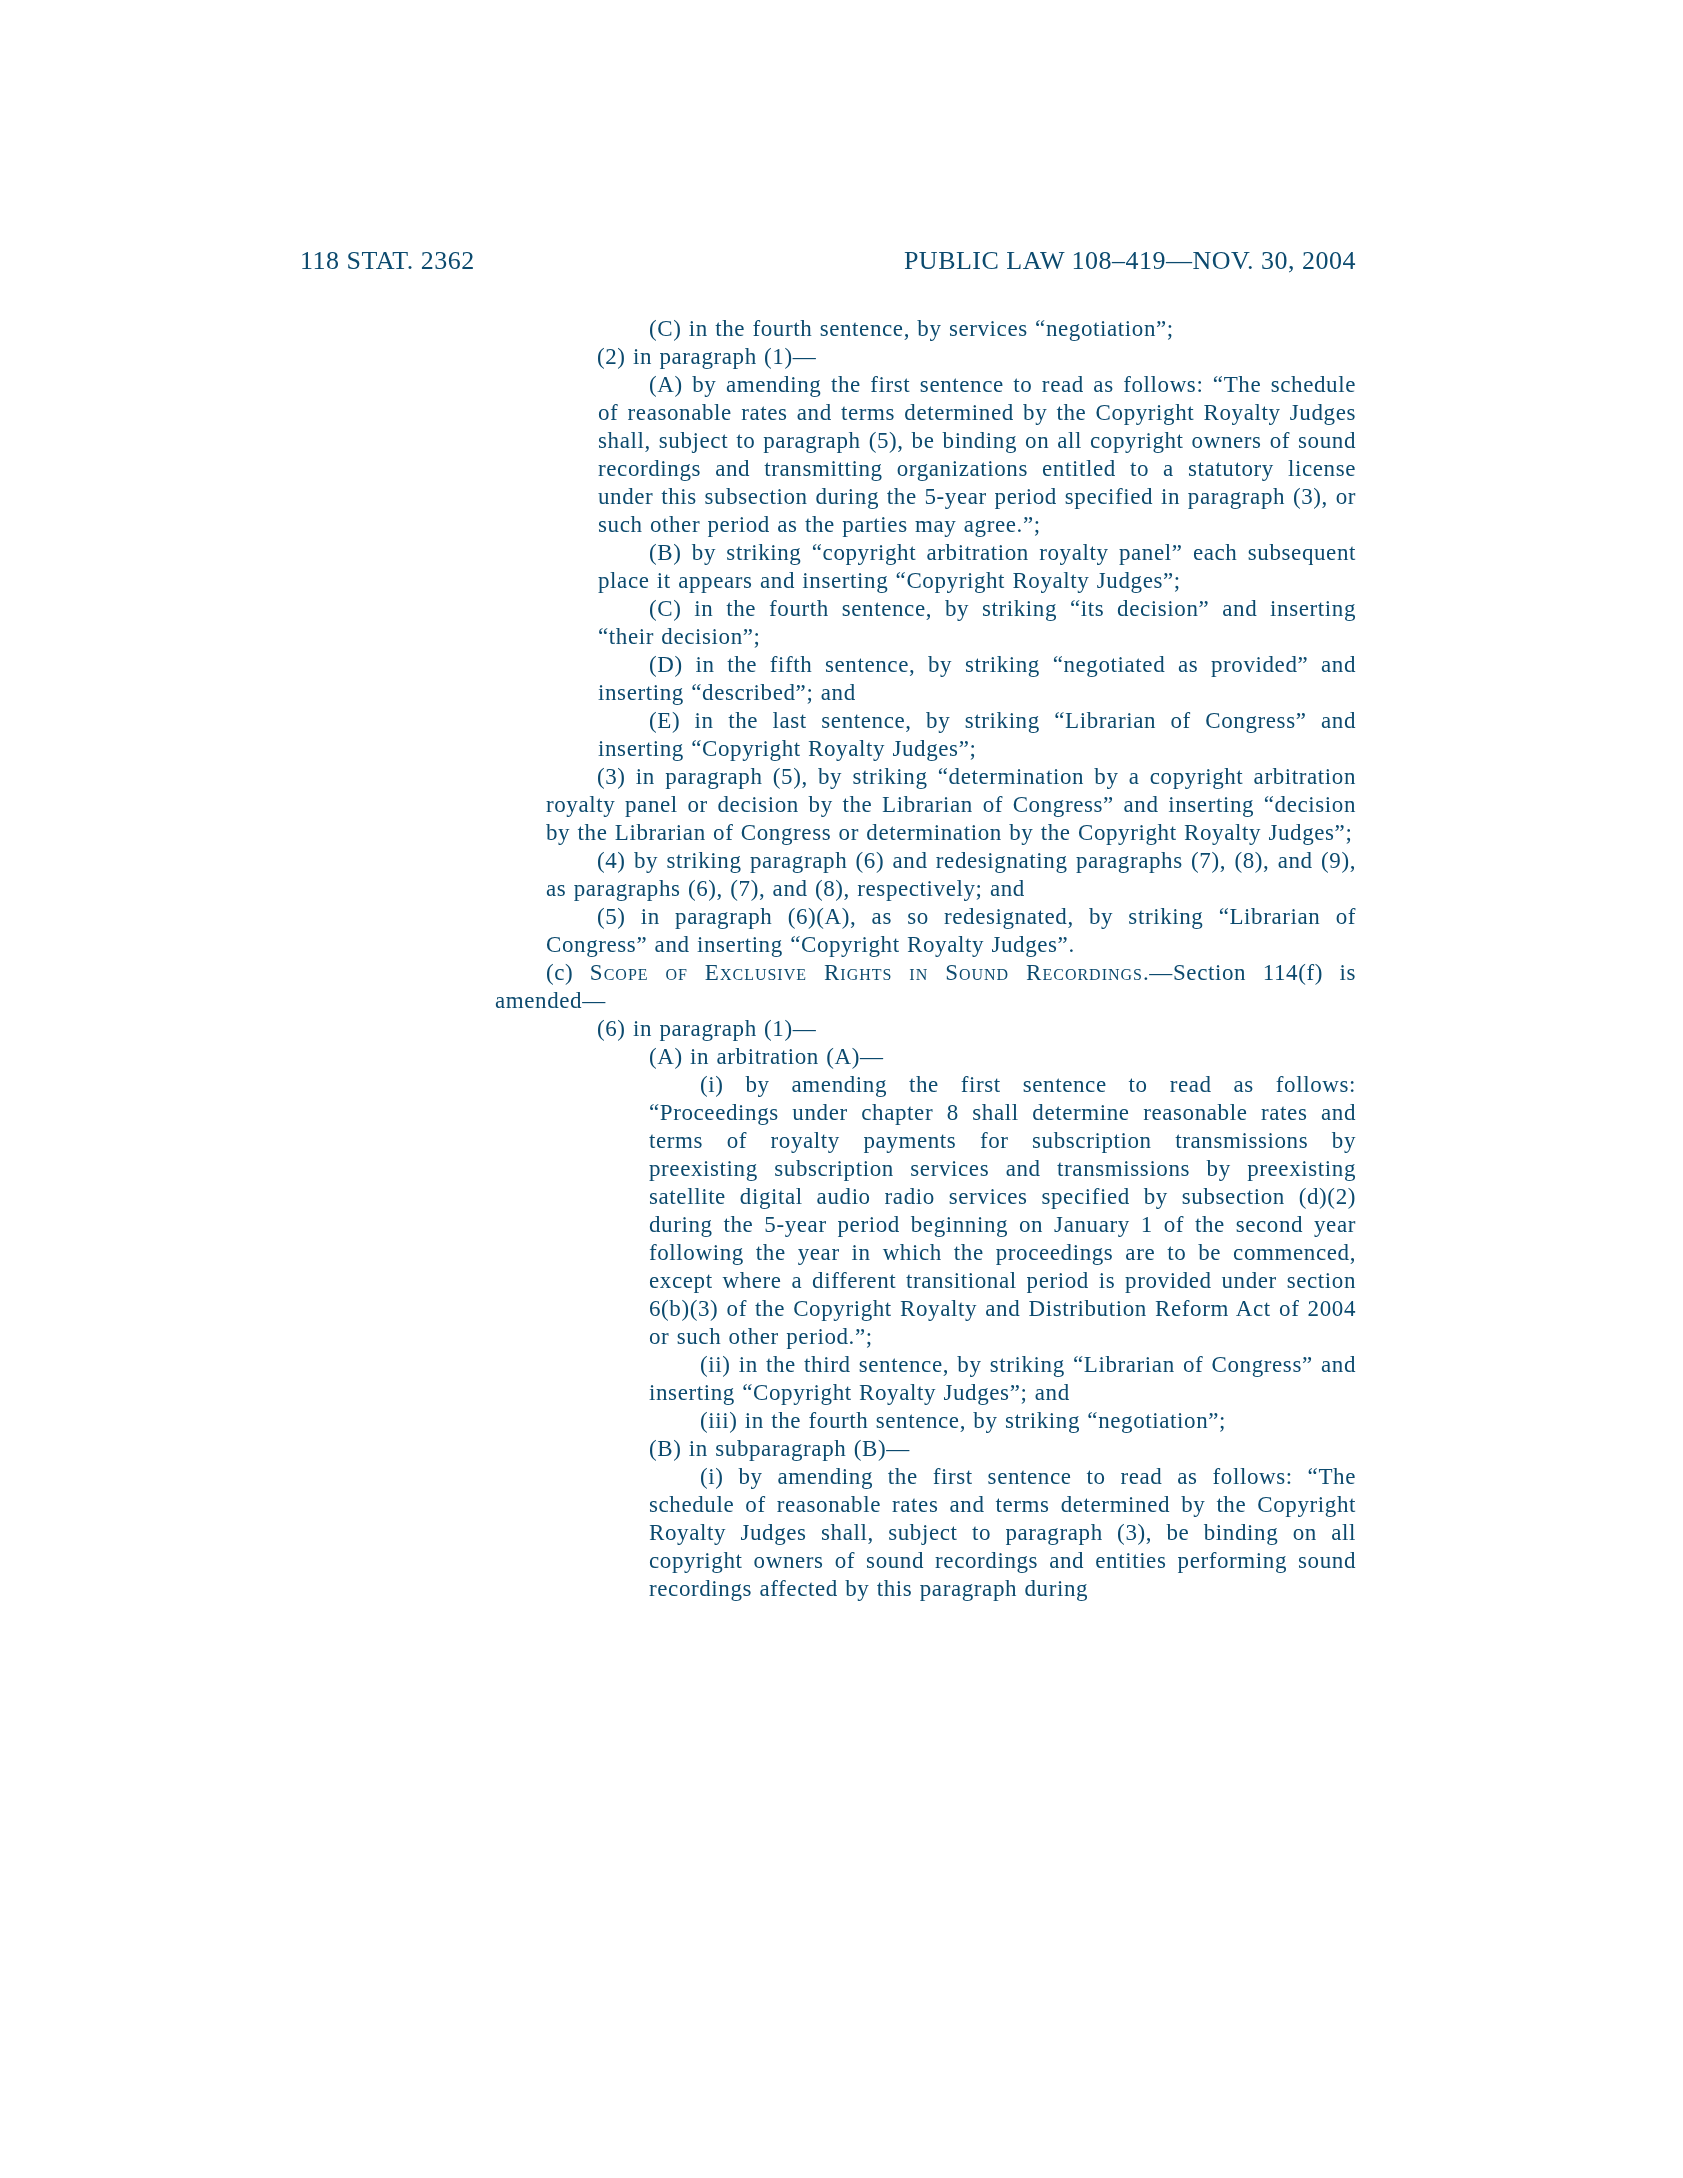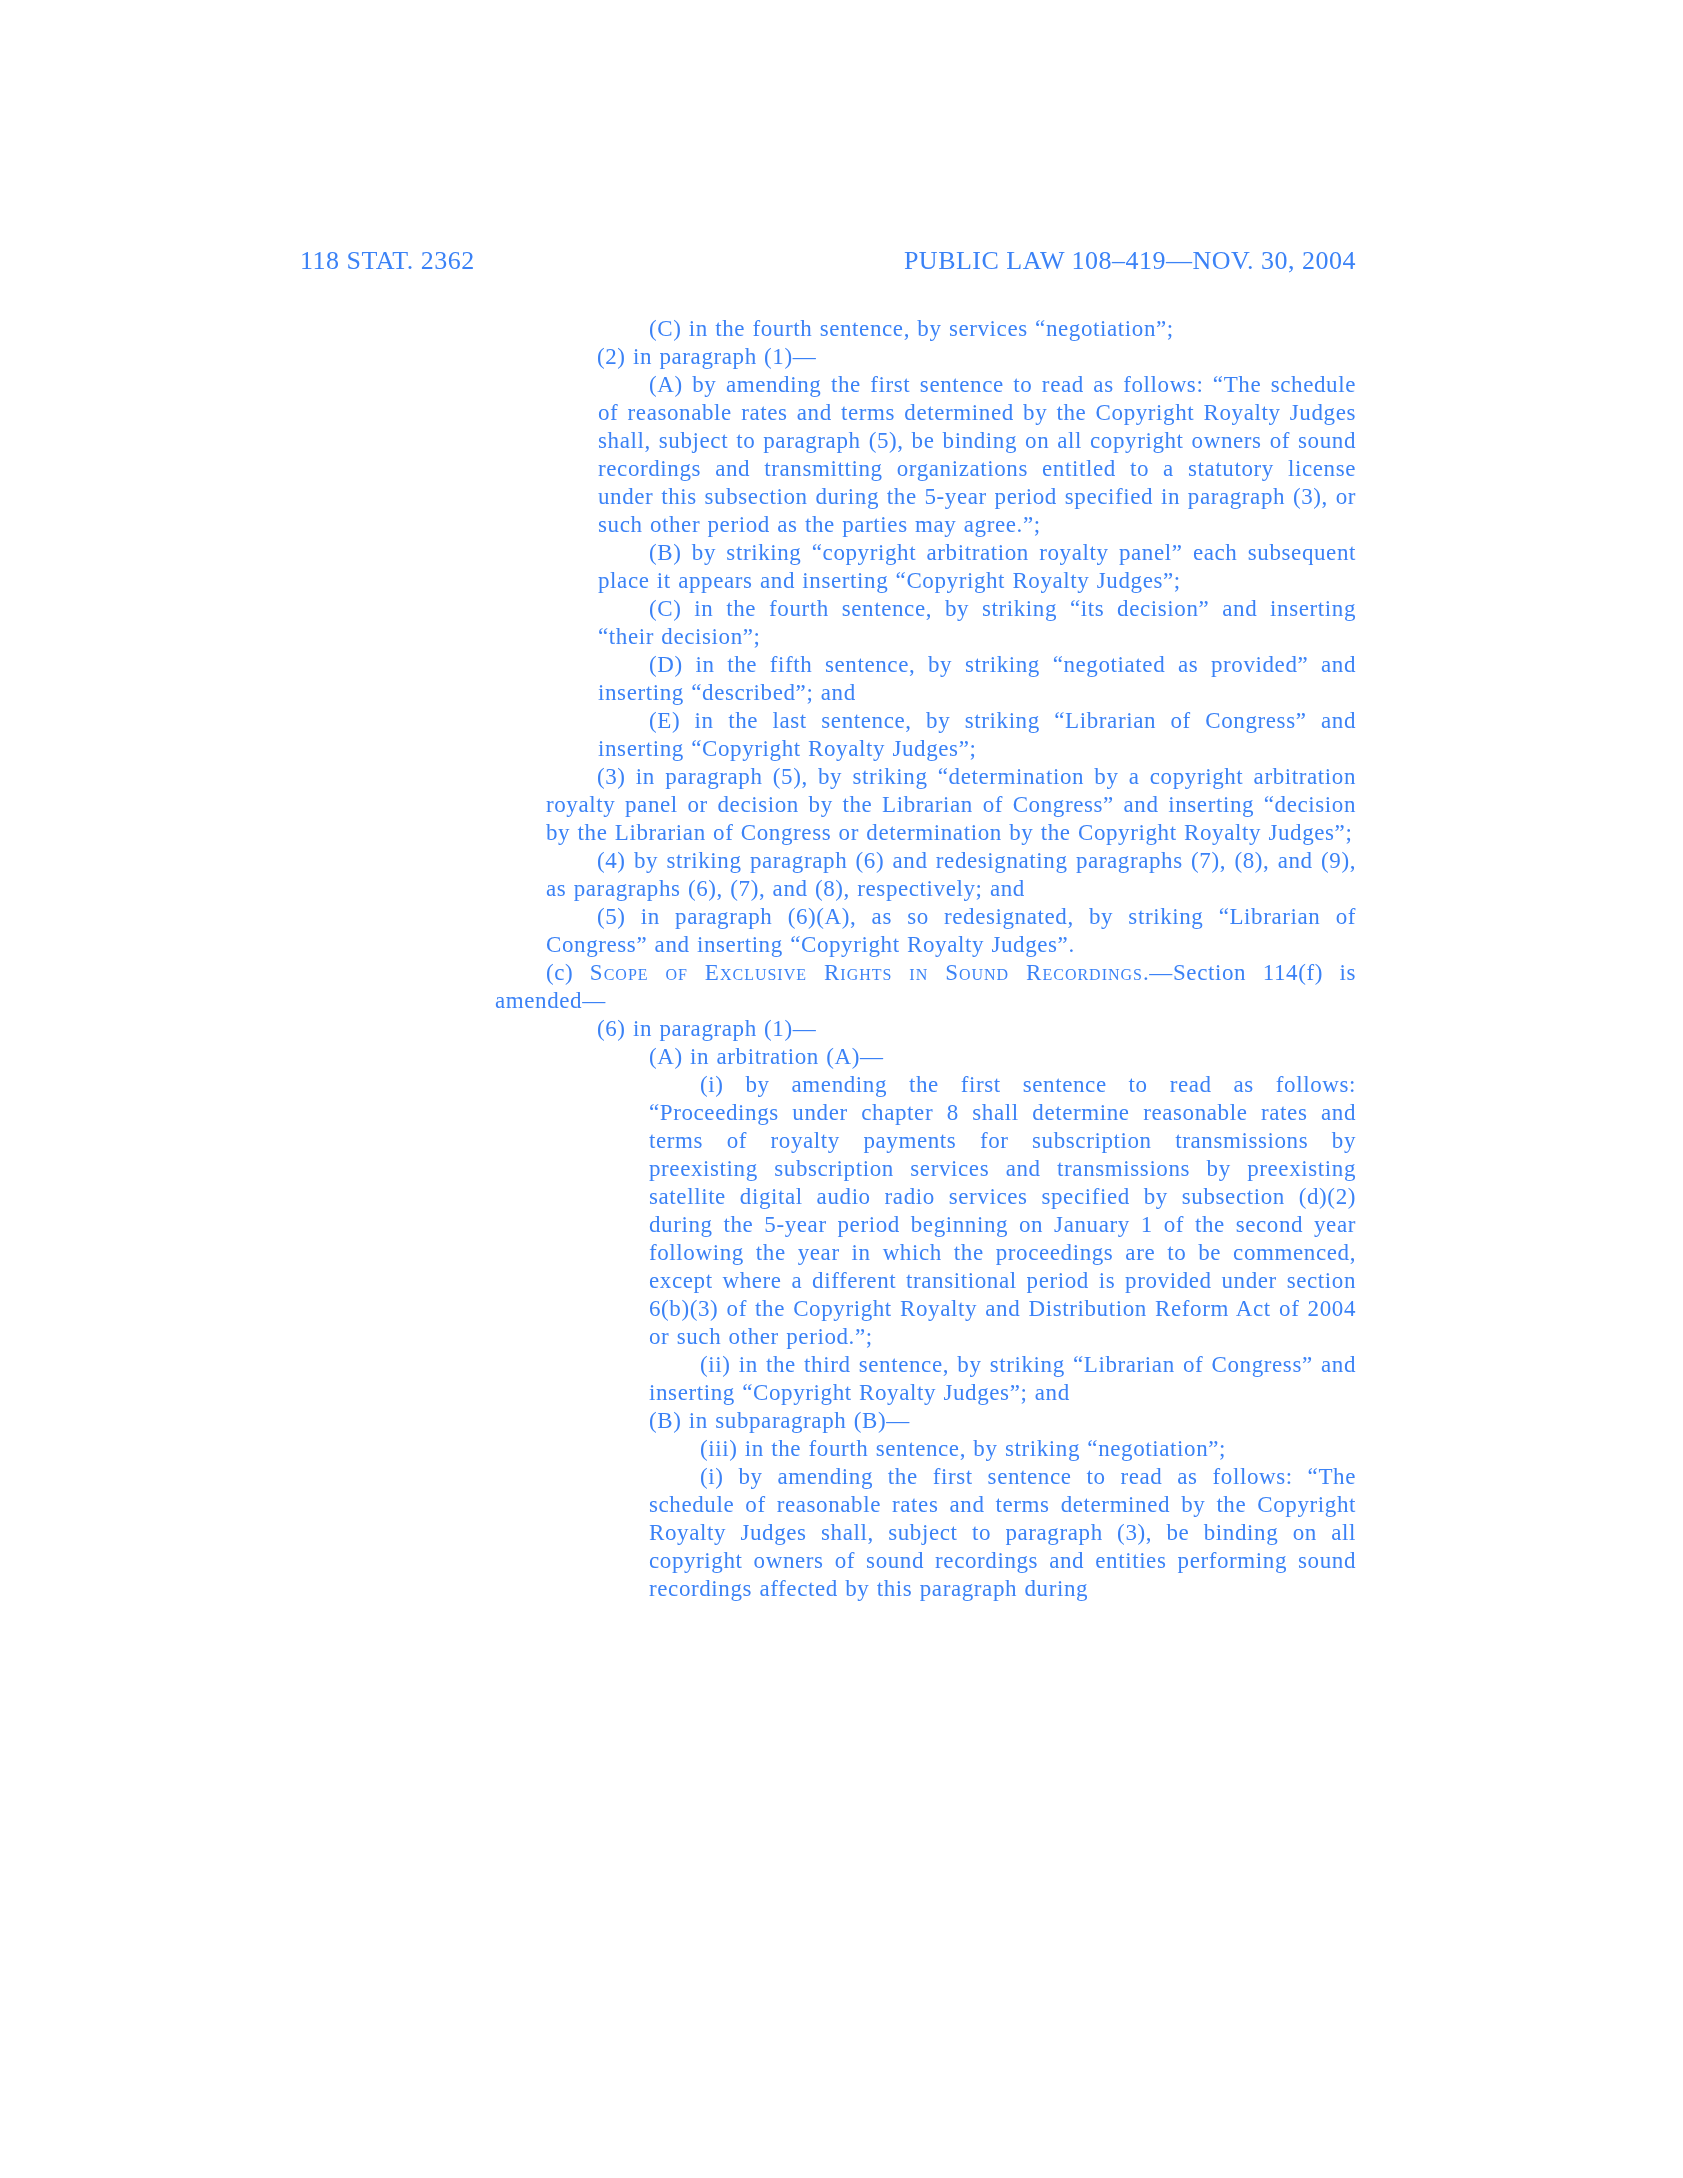--- a/index.html
+++ b/index.html
@@ -4,21 +4,21 @@
 <style>
   * { box-sizing: border-box; }
   html, body { margin: 0; padding: 0; }
   body { background: #ffffff; }
 
   .page {
     position: relative;
     width: 1683px;
     height: 2178px;
     background: #ffffff;
-    color: #3b82f6;
+    color: #0c4a6e;
     font-family: "Liberation Serif", "DejaVu Serif", serif;
     overflow: hidden;
   }
 
   .page-header {
     position: absolute;
     top: 246px;
     left: 0;
     width: 1683px;
     height: 36px;
@@ -78,19 +78,19 @@
       <p class="para level3"><span class="seg">(D) in the fifth sentence, by striking “negotiated as provided” and inserting “described”; and</span></p>
       <p class="para level3"><span class="seg">(E) in the last sentence, by striking “Librarian of Congress” and inserting “Copyright Royalty Judges”;</span></p>
       <p class="para level2"><span class="seg">(3) in paragraph (5), by striking “determination by a copyright arbitration royalty panel or decision by the Librarian of Congress” and inserting “decision by the Librarian of Congress or determination by the Copyright Royalty Judges”;</span></p>
       <p class="para level2"><span class="seg">(4) by striking paragraph (6) and redesignating paragraphs (7), (8), and (9), as paragraphs (6), (7), and (8), respectively; and</span></p>
       <p class="para level2"><span class="seg">(5) in paragraph (6)(A), as so redesignated, by striking “Librarian of Congress” and inserting “Copyright Royalty Judges”.</span></p>
       <p class="para level1"><span class="seg">(c) </span><span class="sc">Scope of Exclusive Rights in Sound Recordings</span><span class="seg">.—Section 114(f) is amended—</span></p>
       <p class="para level2"><span class="seg">(6) in paragraph (1)—</span></p>
       <p class="para level3"><span class="seg">(A) in arbitration (A)—</span></p>
       <p class="para level4"><span class="seg">(i) by amending the first sentence to read as follows: “Proceedings under chapter 8 shall determine reasonable rates and terms of royalty payments for subscription transmissions by preexisting subscription services and transmissions by preexisting satellite digital audio radio services specified by subsection (d)(2) during the 5-year period beginning on January 1 of the second year following the year in which the proceedings are to be commenced, except where a different transitional period is provided under section 6(b)(3) of the Copyright Royalty and Distribution Reform Act of 2004 or such other period.”;</span></p>
       <p class="para level4"><span class="seg">(ii) in the third sentence, by striking “Librarian of Congress” and inserting “Copyright Royalty Judges”; and</span></p>
+      <p class="para level4"><span class="seg">(iii) in the fourth sentence, by striking “negotiation”;</span></p>
       <p class="para level3"><span class="seg">(B) in subparagraph (B)—</span></p>
-      <p class="para level4"><span class="seg">(iii) in the fourth sentence, by striking “negotiation”;</span></p>
       <p class="para level4"><span class="seg">(i) by amending the first sentence to read as follows: “The schedule of reasonable rates and terms determined by the Copyright Royalty Judges shall, subject to paragraph (3), be binding on all copyright owners of sound recordings and entities performing sound recordings affected by this paragraph during</span></p>
     </main>
 
 </div>
 
 
 </body></html>

